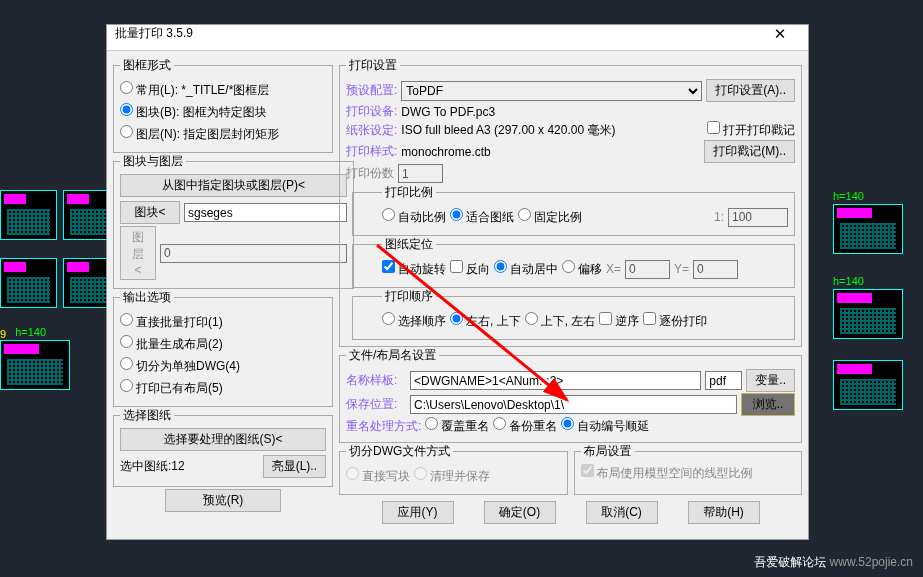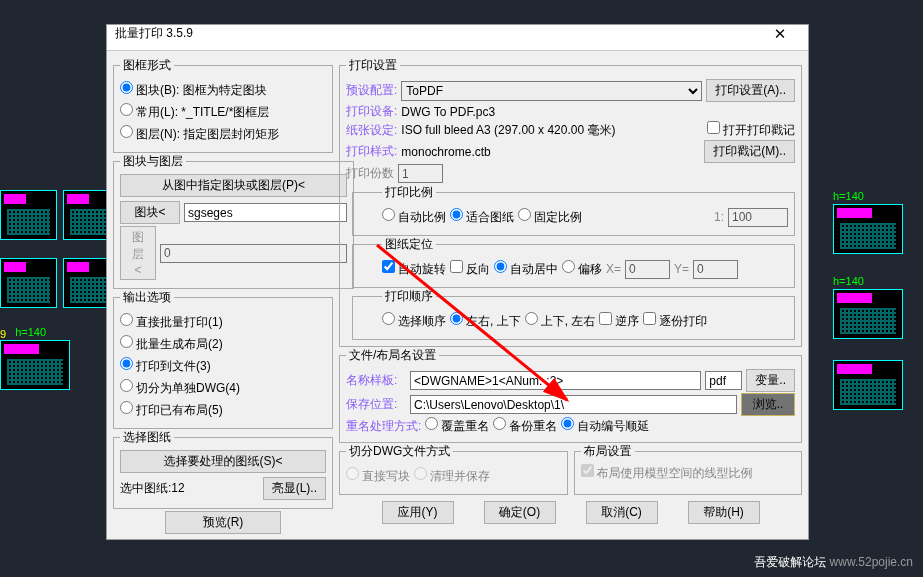--- a/index.html
+++ b/index.html
@@ -70,24 +70,24 @@
 <div class="dialog">
   <div class="titlebar">
     <span class="title">批量打印 3.5.9</span>
     <span class="close">✕</span>
   </div>
   <div class="body">
     <div class="col left">
       <fieldset>
           <legend>图框形式</legend>
         <div class="row">
+            <label><input type="radio" name="ff" style=""><span>常用(L): *_TITLE/*图框层</span></label>
+          </div>
+        <div class="row">
             <label><input type="radio" name="ff" checked="" style=""><span>图块(B): 图框为特定图块</span></label>
-          </div>
-        <div class="row">
-            <label><input type="radio" name="ff" style=""><span>常用(L): *_TITLE/*图框层</span></label>
           </div>
         <div class="row">
             <label><input type="radio" name="ff" style=""><span>图层(N): 指定图层封闭矩形</span></label>
           </div>
       </fieldset>
       <fieldset><legend>图块与图层</legend>
         <button class="btn wide">从图中指定图块或图层(P)&lt;</button>
         <div class="row" style="margin-top:4px">
           <button class="btn" style="width:60px">图块&lt;</button>
           <input type="text" style="flex: 1 1 0%;" value="sgseges">
@@ -97,23 +97,20 @@
           <input type="text" style="flex: 1 1 0%;" disabled="" value="0">
         </div>
       </fieldset>
       <fieldset>
           <legend>输出选项</legend>
         <div class="row">
             <label><input type="radio" name="oo" style=""><span>直接批量打印(1)</span></label>
           </div>
         <div class="row">
             <label><input type="radio" name="oo" style=""><span>批量生成布局(2)</span></label>
-          </div>
-        <div class="row">
-            <label><input type="radio" name="oo" checked="" style=""><span>打印到文件(3)</span></label>
           </div>
         <div class="row">
             <label><input type="radio" name="oo" style=""><span>切分为单独DWG(4)</span></label>
           </div>
         <div class="row">
             <label><input type="radio" name="oo" style=""><span>打印已有布局(5)</span></label>
           </div>
       </fieldset>
       <fieldset><legend>选择图纸</legend>
         <button class="btn wide">选择要处理的图纸(S)&lt;</button>

